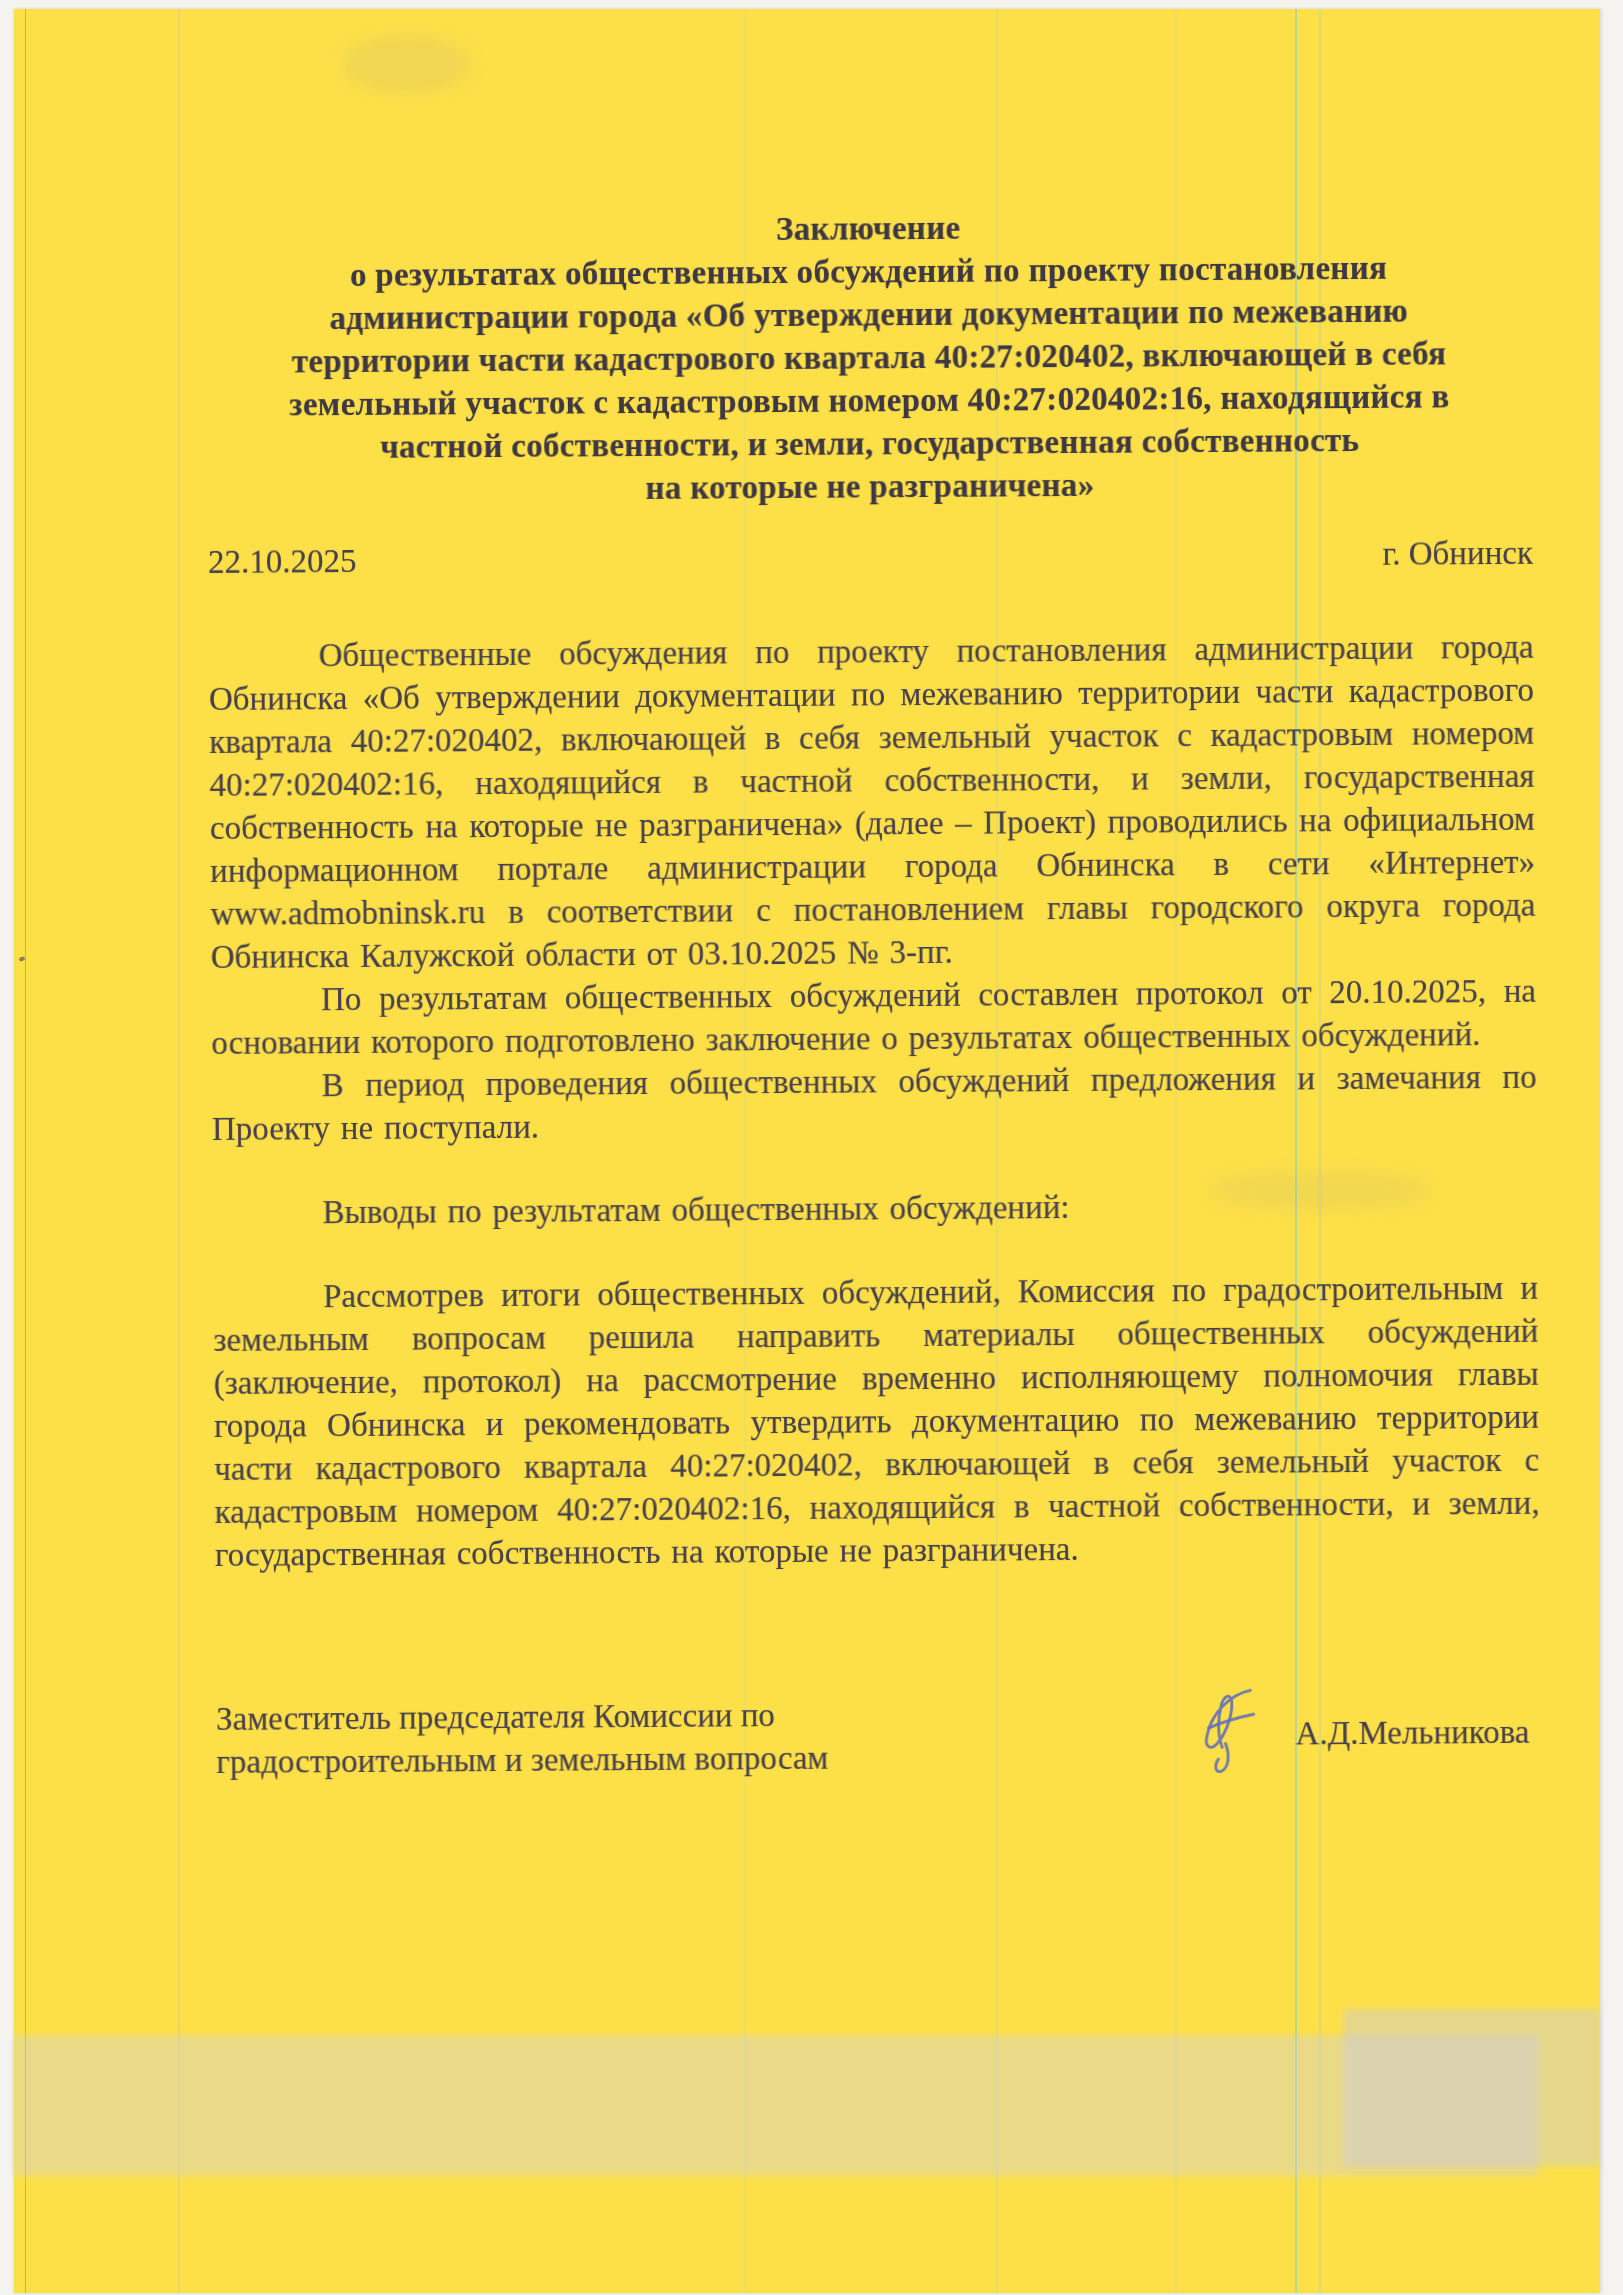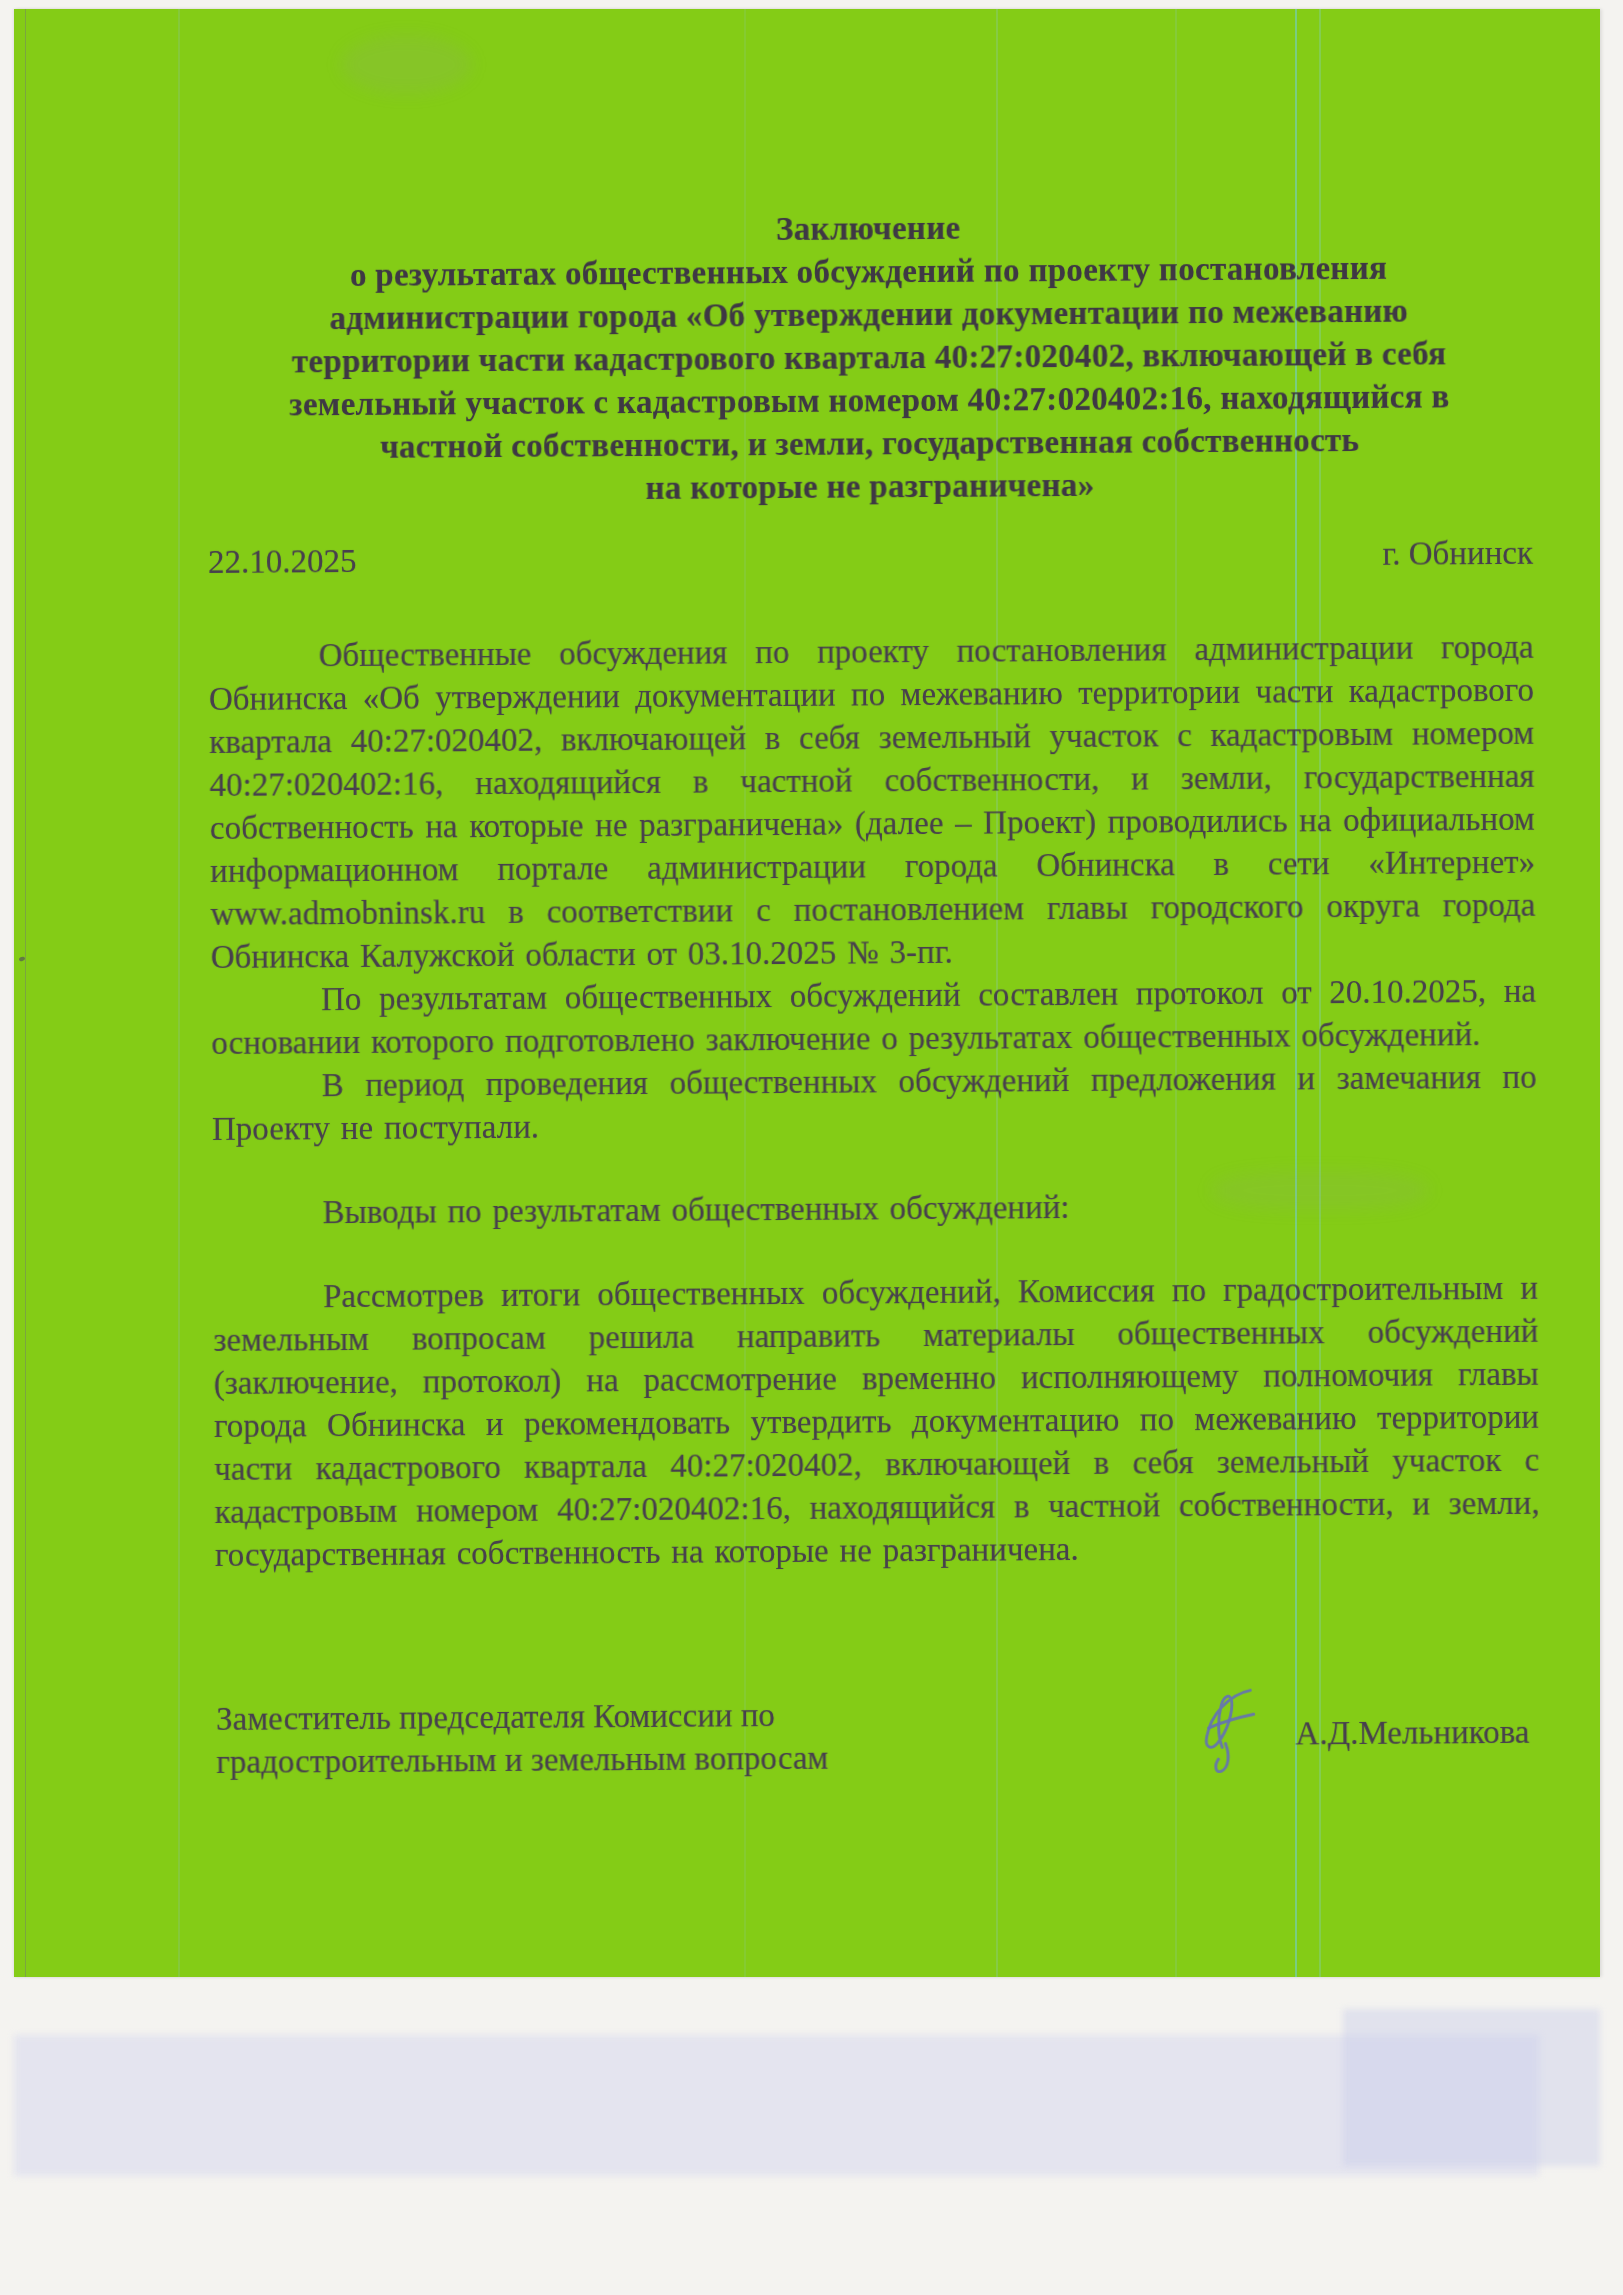--- a/index.html
+++ b/index.html
@@ -7,22 +7,22 @@
     width: 1624px; height: 2295px;
     position: relative;
     background: #f4f3f0;
     overflow: hidden;
     font-family: "Liberation Serif", "DejaVu Serif", serif;
   }
   
   .page {
     position: absolute;
     left: 14.4px; top: 9.2px;
-    width: 1586px; height: 1968px;
-    background: #84cc16;
+    width: 1586px; height: 2284px;
+    background: #fde047;
     box-shadow: -1.3px 0 2.6px rgba(0,0,0,0.07), 2px 0 3.3px rgba(0,0,0,0.09);
   }
   .artifact { position: absolute; pointer-events: none; }
   .vline { top: 0; height: 100%; width: 1.3px; }
   .line-pencil { left: 10.5px;  background: rgba(110,110,125,0.40); }
   .cyan-a { left: 1281px; background: rgba(110,205,235,0.50); }
   .cyan-b { left: 1305px; background: rgba(130,210,240,0.28); }
   .cyan-c { left: 982px; background: rgba(140,200,235,0.22); }
   .cyan-d { left: 164px;  background: rgba(140,190,230,0.18); }
   .cyan-e { left: 1161px; background: rgba(140,200,235,0.16); }

